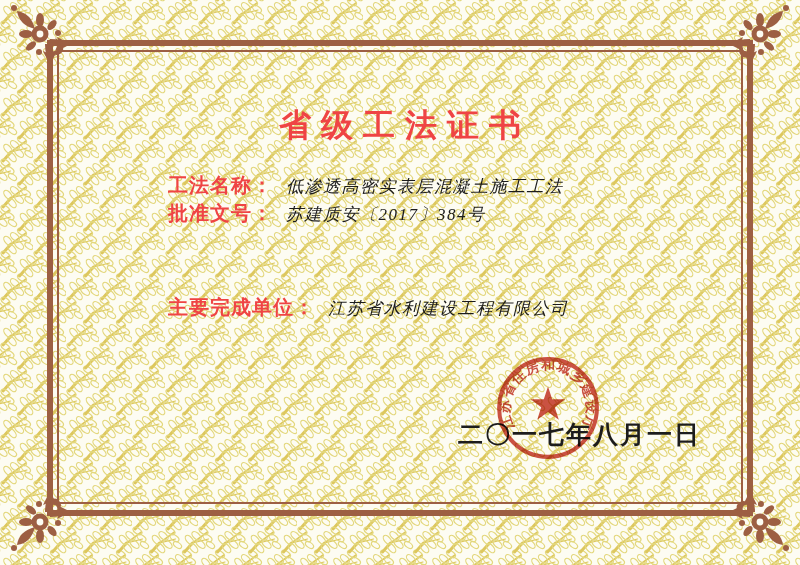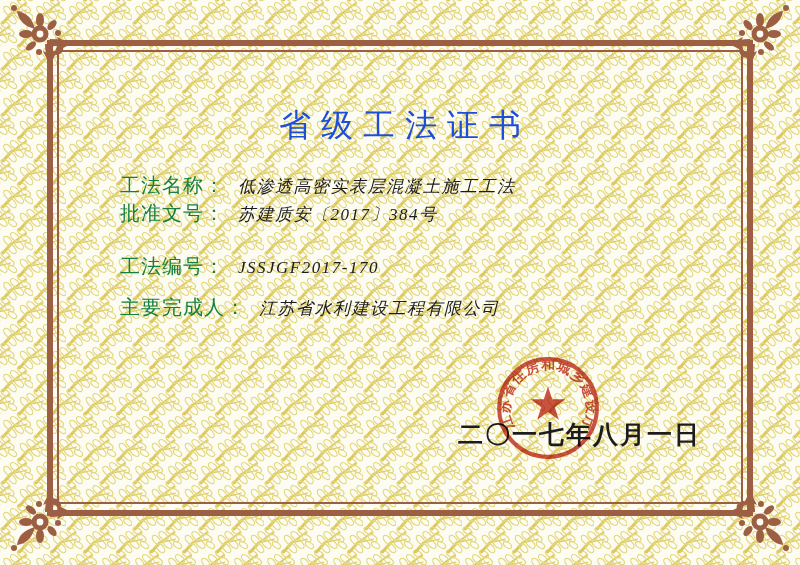--- a/index.html
+++ b/index.html
@@ -20,25 +20,25 @@
     border:2px solid #9d5f43;z-index:2;pointer-events:none;
   }
   .corner{position:absolute;width:90px;height:90px;z-index:3;pointer-events:none;}
   .corner.tl{left:5px;top:-1px;}
   .corner.tr{left:705px;top:-1px;transform:rotate(90deg);}
   .corner.br{left:705px;top:467px;transform:rotate(180deg);}
   .corner.bl{left:5px;top:467px;transform:rotate(270deg);}
   .title{
     position:absolute;left:0;right:0;top:104px;
     text-align:center;z-index:4;
-    font-size:32px;font-weight:normal;color:#1d4ed8;
+    font-size:32px;font-weight:bold;color:#ef4444;
     letter-spacing:10px;padding-left:10px;
   }
   .field-row{position:absolute;left:120px;white-space:nowrap;z-index:4;}
-  .field-label{font-size:20px;font-weight:normal;color:#15803d;letter-spacing:1px;}
+  .field-label{font-size:20px;font-weight:bold;color:#ef4444;letter-spacing:1px;padding-left:48px;}
   .field-value{font-size:17px;color:#1c1c1c;margin-left:13px;letter-spacing:1.5px;font-style:italic;}
   .row-1{top:172px;}
   .row-2{top:200px;}
   .row-3{top:253px;}
   .row-4{top:294px;}
   .row-5{top:334px;}
   .date-line{
     position:absolute;left:458px;top:418px;z-index:4;
     font-size:25px;font-weight:bold;color:#1c1c1c;letter-spacing:2px;white-space:nowrap;
   }
@@ -164,25 +164,22 @@
   </svg>
 
   <div class="title">省级工法证书</div>
 
   <div class="field-row row-1">
     <span class="field-label">工法名称：</span><span class="field-value">低渗透高密实表层混凝土施工工法</span>
   </div>
   <div class="field-row row-2">
     <span class="field-label">批准文号：</span><span class="field-value">苏建质安〔2017〕384号</span>
   </div>
-  <div class="field-row row-3">
-    <span class="field-label">工法编号：</span><span class="field-value">JSSJGF2017-170</span>
-  </div>
   <div class="field-row row-4">
-    <span class="field-label">主要完成人：</span><span class="field-value">江苏省水利建设工程有限公司</span>
+    <span class="field-label">主要完成单位：</span><span class="field-value">江苏省水利建设工程有限公司</span>
   </div>
 
   <div class="date-line">二〇一七年八月一日</div>
 
   <svg class="seal" viewBox="0 0 110 110" xmlns="http://www.w3.org/2000/svg">
     <circle cx="55" cy="55" r="48" fill="none" stroke="#c53b2b" stroke-width="4"></circle>
     <polygon points="55,34 59.1,46.3 72.1,46.4 61.7,54.2 65.6,66.6 55,59 44.4,66.6 48.3,54.2 37.9,46.4 50.9,46.3" fill="#c53b2b"></polygon>
     <path id="sealArc" d="M 22,74 A 38,38 0 1 1 88,74" fill="none"></path>
     <text font-size="13.5" fill="#c53b2b" letter-spacing="1" font-family="Liberation Serif, DejaVu Serif, serif" font-weight="bold">
       <textPath href="#sealArc">江苏省住房和城乡建设厅</textPath>

